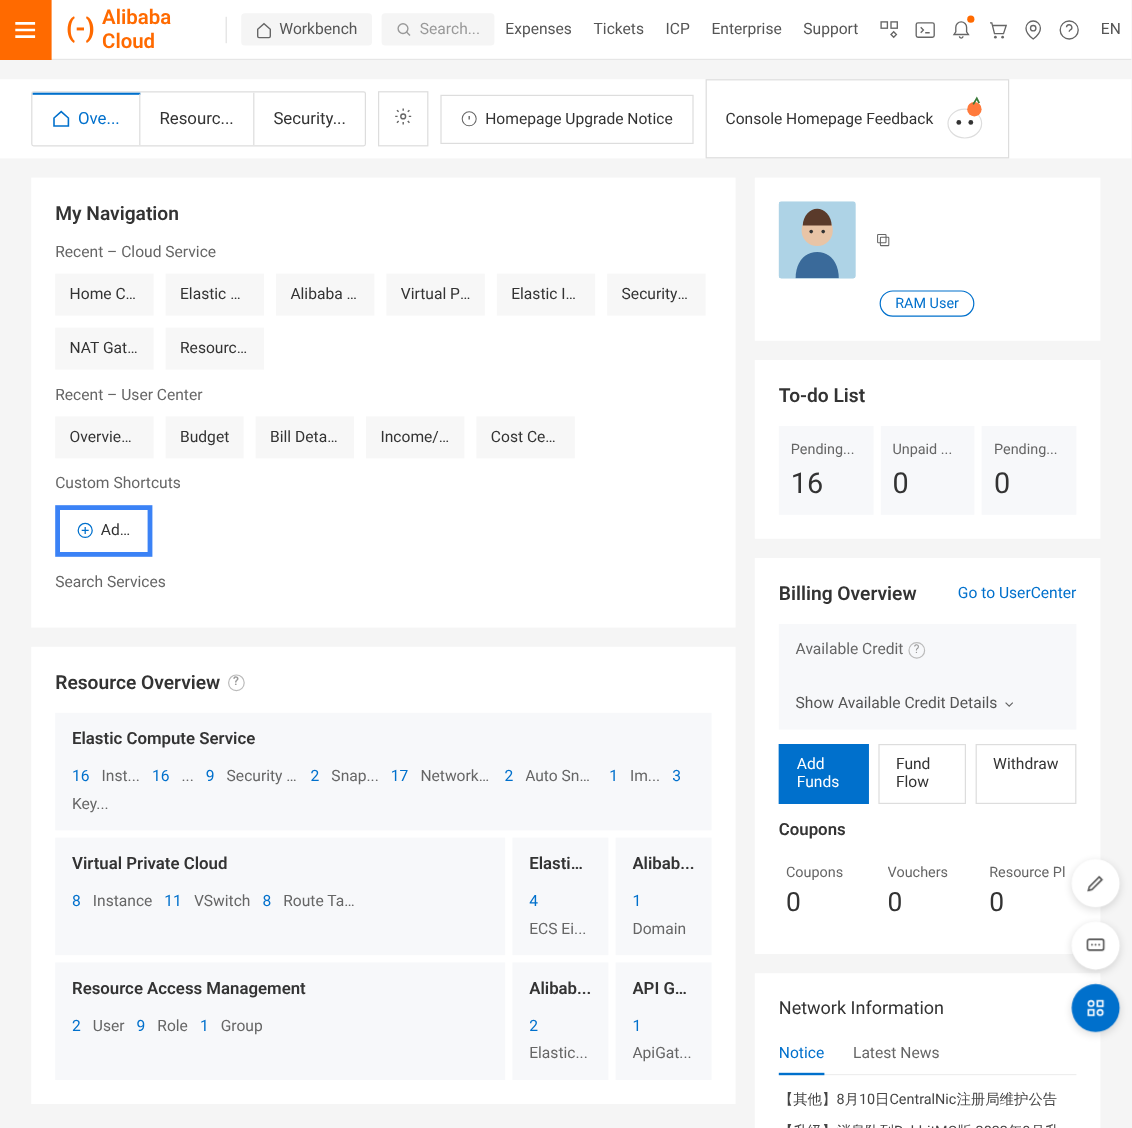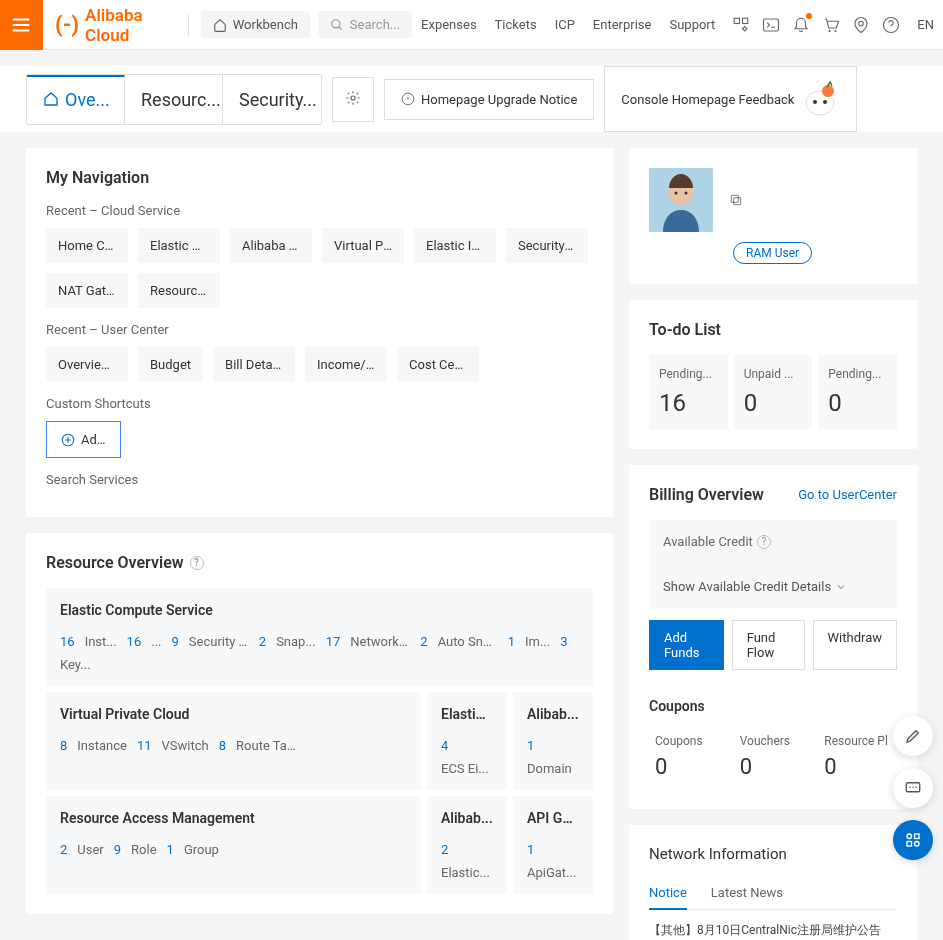--- a/index.html
+++ b/index.html
@@ -17,42 +17,42 @@
     .hdr-search { display: flex; align-items: center; gap: 6px; padding: 6px 12px; background: #f5f5f5; border-radius: 3px; margin-left: 8px; width: 100px; color: #999; }
     .hdr-spacer { flex: 1; }
     .hdr-link { padding: 0 9px; color: #555; cursor: pointer; font-size: 13px; }
     .hdr-icons { display: flex; align-items: center; gap: 12px; padding: 0 8px; }
     .hdr-icn { width: 18px; height: 18px; color: #666; cursor: pointer; position: relative; }
     .dot-badge { position: absolute; top: -3px; right: -2px; width: 6px; height: 6px; background: #ff6a00; border-radius: 50%; }
     
     
     .tabs-row { display: flex; align-items: center; padding: 0 26px; background: #fff; gap: 10px; margin-top: 16px; }
     .tab-group { display: flex; border: 1px solid #ddd; border-radius: 2px; overflow: hidden; }
-    .tab { display: flex; align-items: center; gap: 6px; padding: 14px 16px; border-right: 1px solid #ddd; cursor: pointer; font-size: 18px; color: #333; white-space: nowrap; max-width: 98px; overflow: hidden; text-overflow: ellipsis; }
+    .tab { display: flex; align-items: center; gap: 6px; padding: 14px 16px; border-right: 1px solid #ddd; cursor: pointer; font-size: 14px; color: #333; white-space: nowrap; max-width: 98px; overflow: hidden; text-overflow: ellipsis; }
     .tab:last-child { border-right: none; }
     .tab.active { color: #0070cc; border-top: 2px solid #0070cc; padding-top: 12px; }
     .tab svg { width: 16px; height: 16px; flex-shrink: 0; }
     .tab.active svg { color: #0070cc; }
     .gear-btn { border: 1px solid #ddd; padding: 12px; cursor: pointer; }
     .pill-btn { display: flex; align-items: center; gap: 6px; border: 1px solid #ddd; padding: 12px 16px; cursor: pointer; font-size: 13px; color: #333; }
     .mascot { width: 40px; height: 40px; }
     
     
     .main { display: flex; gap: 16px; padding: 16px 26px; }
     .col-left { flex: 1; display: flex; flex-direction: column; gap: 16px; min-width: 0; }
     .col-right { width: 288px; display: flex; flex-direction: column; gap: 16px; }
     .card { background: #fff; padding: 20px; }
     .card-title { font-size: 16px; font-weight: 600; color: #333; margin-bottom: 16px; display: flex; align-items: center; gap: 6px; }
     .card-title-row { display: flex; justify-content: space-between; align-items: center; margin-bottom: 16px; }
     .link { color: #0070cc; cursor: pointer; font-size: 13px; }
     
     .sub-label { font-size: 13px; color: #666; margin-bottom: 10px; margin-top: 6px; }
     .chip-row { display: flex; flex-wrap: wrap; gap: 10px; margin-bottom: 14px; }
     .chip { background: #f7f7f7; padding: 10px 12px; font-size: 13px; color: #333; cursor: pointer; white-space: nowrap; max-width: 82px; overflow: hidden; text-overflow: ellipsis; }
-    .add-chip { display: flex; align-items: center; gap: 6px; border: 1px solid #3b82f6; padding: 10px 14px; font-size: 13px; cursor: pointer; color: #333; }
+    .add-chip { display: flex; align-items: flex-start; gap: 6px; border: 4px solid #3b82f6; padding: 10px 14px; font-size: 13px; cursor: pointer; color: #333; }
     .add-chip svg { color: #0070cc; }
     
     .srch { display: flex; align-items: center; gap: 8px; border: 1px solid #ddd; padding: 10px 12px; color: #999; }
     .srch input { border: none; outline: none; flex: 1; font-size: 13px; }
     
     
     .res-grid { display: flex; flex-direction: column; gap: 6px; }
     .res-row { display: flex; gap: 6px; }
     .res-box { background: #f7f8fa; padding: 14px; flex: 1; min-width: 0; }
     .res-box.small { flex: 0 0 80px; }
@@ -70,21 +70,21 @@
     
     .stat-row { display: flex; gap: 6px; }
     .stat-box { flex: 1; background: #f7f8fa; padding: 12px 10px; min-width: 0; }
     .stat-label { font-size: 12px; color: #666; white-space: nowrap; overflow: hidden; text-overflow: ellipsis; margin-bottom: 8px; }
     .stat-val { font-size: 24px; font-weight: 400; color: #333; }
     
     
     .bill-box { background: #f7f8fa; padding: 14px; margin-bottom: 12px; }
     .bill-label { display: flex; align-items: center; gap: 4px; font-size: 13px; color: #666; margin-bottom: 30px; }
     .bill-detail { display: flex; align-items: center; gap: 4px; font-size: 13px; color: #555; cursor: pointer; }
-    .btn-row { display: flex; gap: 8px; margin-bottom: 28px; }
+    .btn-row { display: flex; gap: 8px; margin-bottom: 14px; }
     .btn { padding: 9px 14px; font-size: 13px; cursor: pointer; border: 1px solid #ddd; background: #fff; }
     .btn-primary { background: #0070cc; color: #fff; border-color: #0070cc; }
     .sect-title { font-size: 14px; font-weight: 600; margin-bottom: 10px; }
     .coupon-row { display: flex; gap: 6px; }
     .coupon-box { flex: 1; padding: 10px 6px; min-width: 0; }
     .coupon-label { font-size: 12px; color: #666; margin-bottom: 6px; white-space: nowrap; overflow: hidden; text-overflow: ellipsis; }
     .coupon-val { font-size: 22px; }
     
     
     .svc-tabs { display: flex; gap: 24px; border-bottom: 1px solid #eee; margin-bottom: 12px; }

